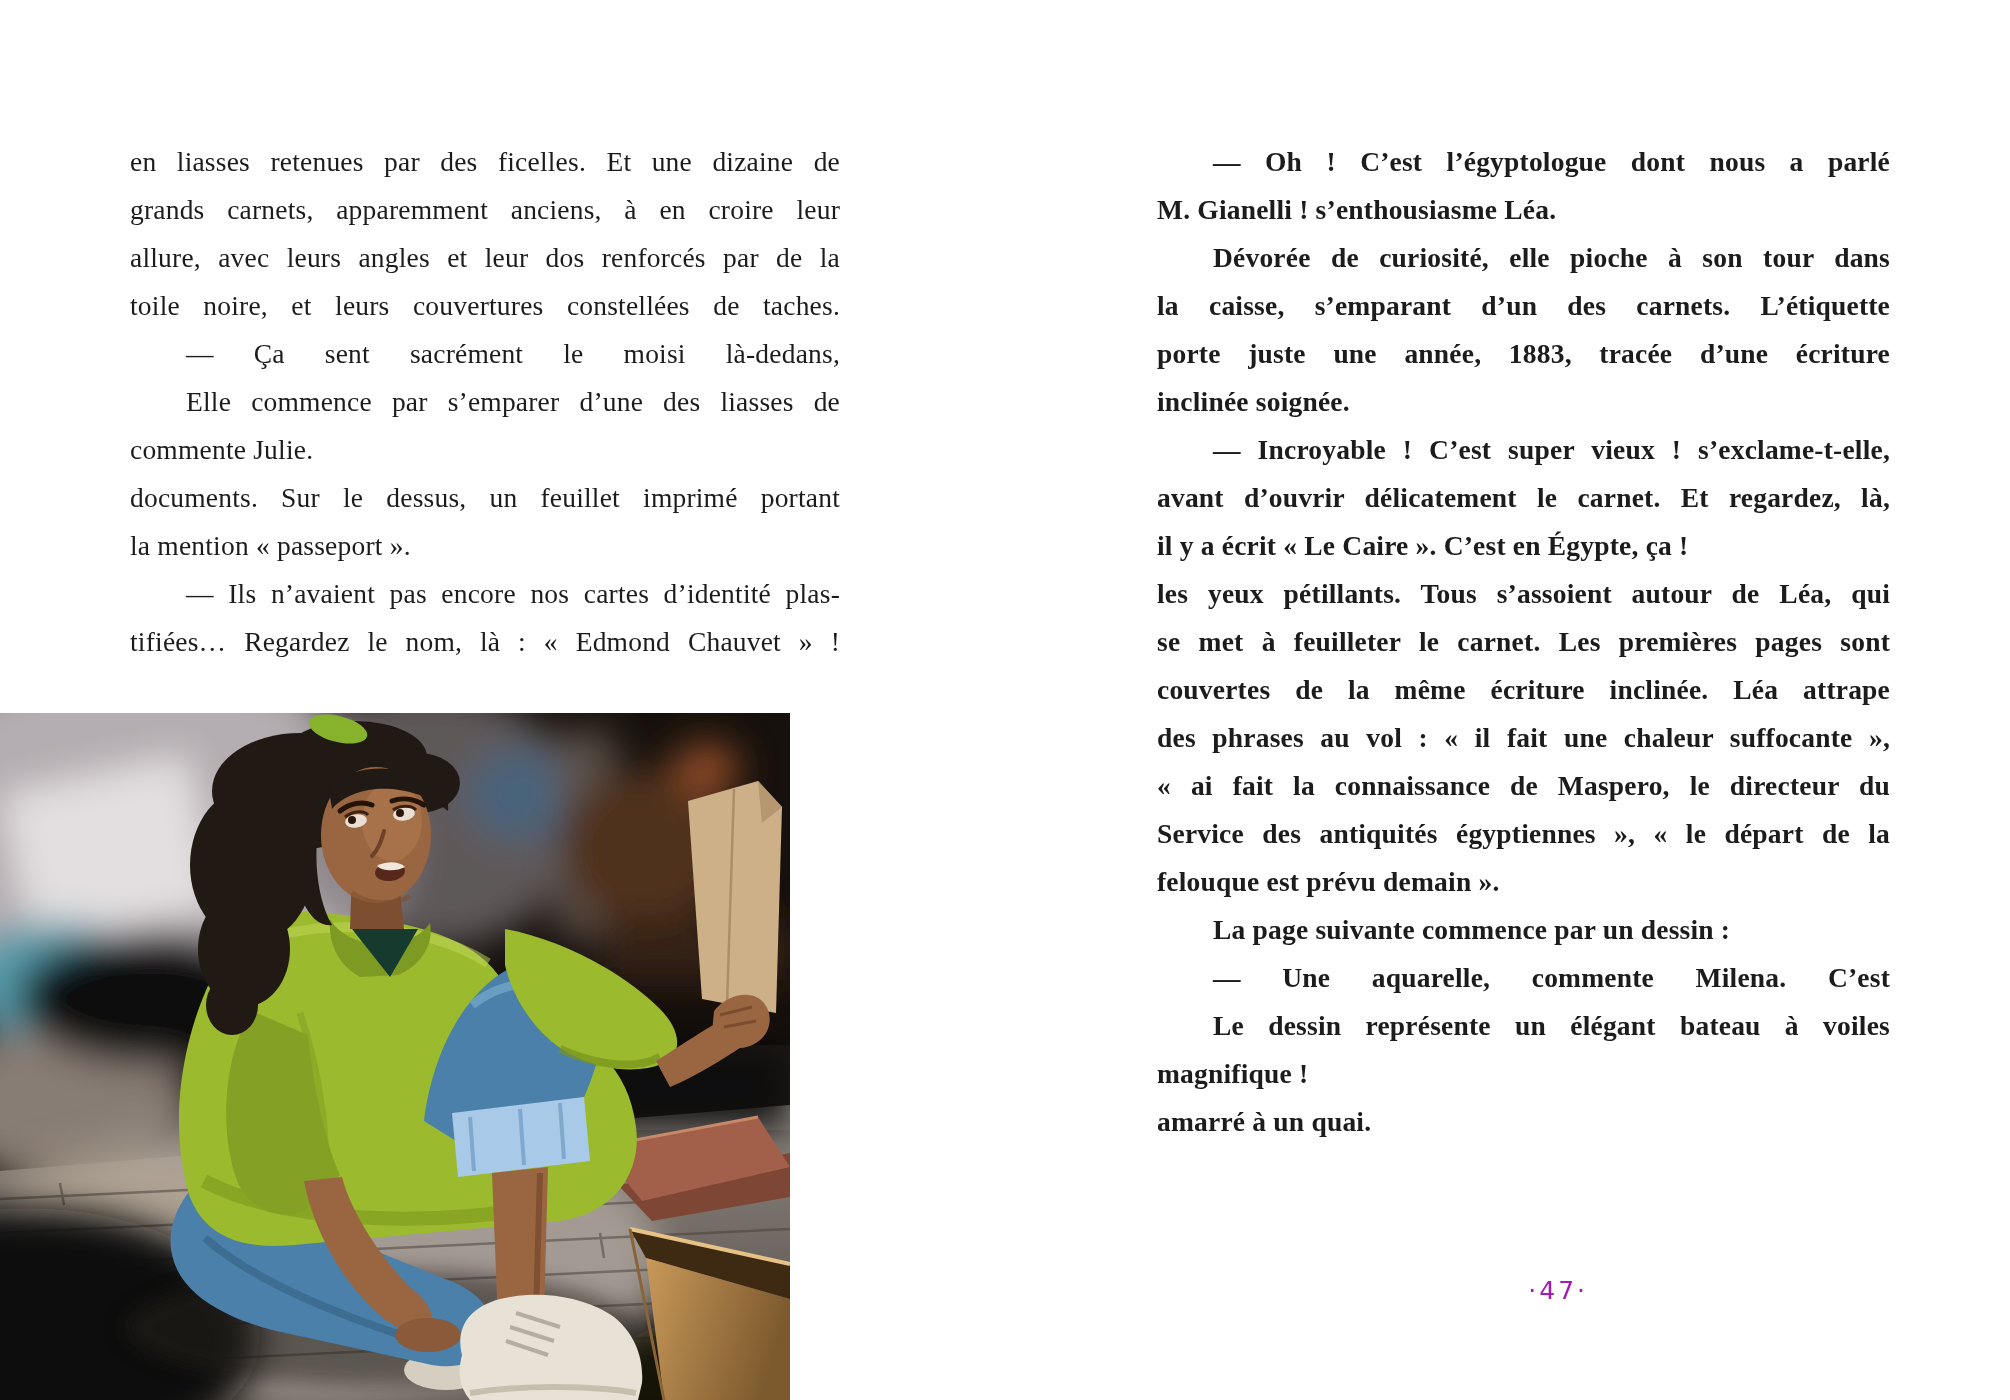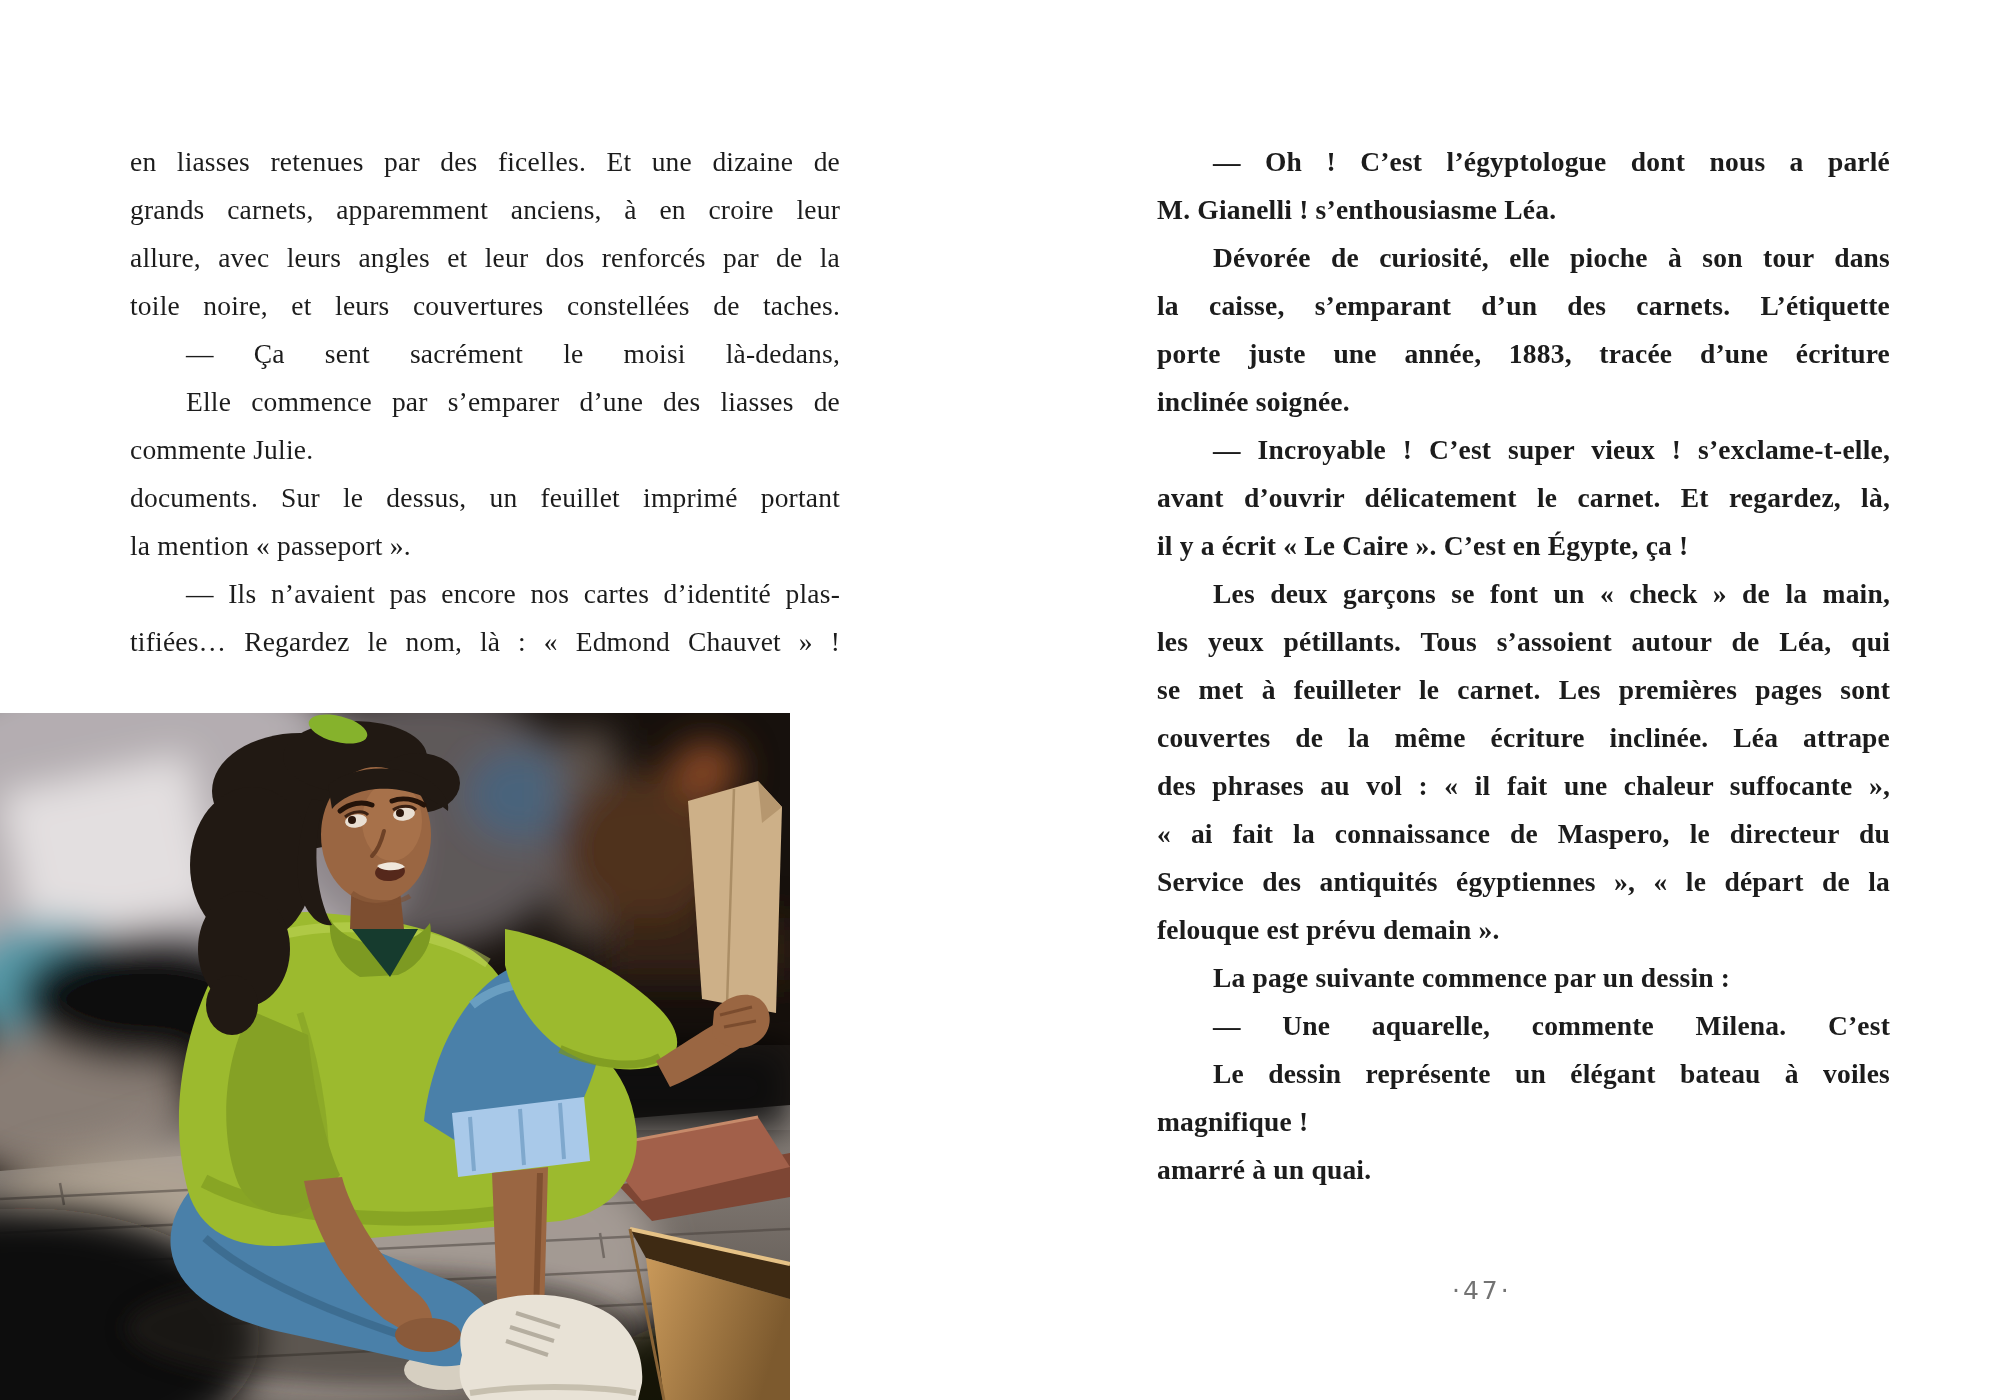--- a/index.html
+++ b/index.html
@@ -7,22 +7,22 @@
     position:relative;width:2010px;height:1400px;background:#ffffff;overflow:hidden;
     font-family:"Liberation Serif","DejaVu Serif",serif;color:#1c1c1c;
   }
   .textcol{position:absolute;font-size:27.5px;line-height:48px;letter-spacing:0.2px;}
   #left-col{left:130px;top:138px;width:710px;}
   #right-col{left:1157px;top:138px;width:733px;font-weight:bold;}
   .line{text-align:justify;text-align-last:justify;white-space:nowrap;height:48px;}
   .line.end{text-align-last:left;}
   .line.indent{padding-left:56px;}
   .pagenum{
-    position:absolute;left:1452px;top:1276px;width:136px;text-align:left;
-    font-family:"DejaVu Sans","Liberation Sans",sans-serif;font-size:25px;color:#737373;letter-spacing:3px;
+    position:absolute;left:1452px;top:1276px;width:136px;text-align:right;
+    font-family:"DejaVu Sans","Liberation Sans",sans-serif;font-size:25px;color:#a21caf;letter-spacing:3px;
   }
   .illus{position:absolute;left:0;top:713px;width:790px;height:687px;margin:0;}
   .illus svg{display:block;width:790px;height:687px;}
 </style>
 </head>
 <body>
 
 <div class="spread">
 
   <div class="textcol" id="left-col">
@@ -42,21 +42,20 @@
   <div class="textcol" id="right-col">
       <div class="line indent">— Oh ! C’est l’égyptologue dont nous a parlé</div>
       <div class="line end">M. Gianelli ! s’enthousiasme Léa.</div>
       <div class="line indent">Dévorée de curiosité, elle pioche à son tour dans</div>
       <div class="line">la caisse, s’emparant d’un des carnets. L’étiquette</div>
       <div class="line">porte juste une année, 1883, tracée d’une écriture</div>
       <div class="line end">inclinée soignée.</div>
       <div class="line indent">— Incroyable ! C’est super vieux ! s’exclame-t-elle,</div>
       <div class="line">avant d’ouvrir délicatement le carnet. Et regardez, là,</div>
       <div class="line end">il y a écrit « Le Caire ». C’est en Égypte, ça !</div>
-      <div class="line indent">Les deux garçons se font un « check » de la main,</div>
       <div class="line">les yeux pétillants. Tous s’assoient autour de Léa, qui</div>
       <div class="line">se met à feuilleter le carnet. Les premières pages sont</div>
       <div class="line">couvertes de la même écriture inclinée. Léa attrape</div>
       <div class="line">des phrases au vol : « il fait une chaleur suffocante »,</div>
       <div class="line">« ai fait la connaissance de Maspero, le directeur du</div>
       <div class="line">Service des antiquités égyptiennes », « le départ de la</div>
       <div class="line end">felouque est prévu demain ».</div>
       <div class="line indent end">La page suivante commence par un dessin :</div>
       <div class="line indent">— Une aquarelle, commente Milena. C’est</div>
       <div class="line indent">Le dessin représente un élégant bateau à voiles</div>

